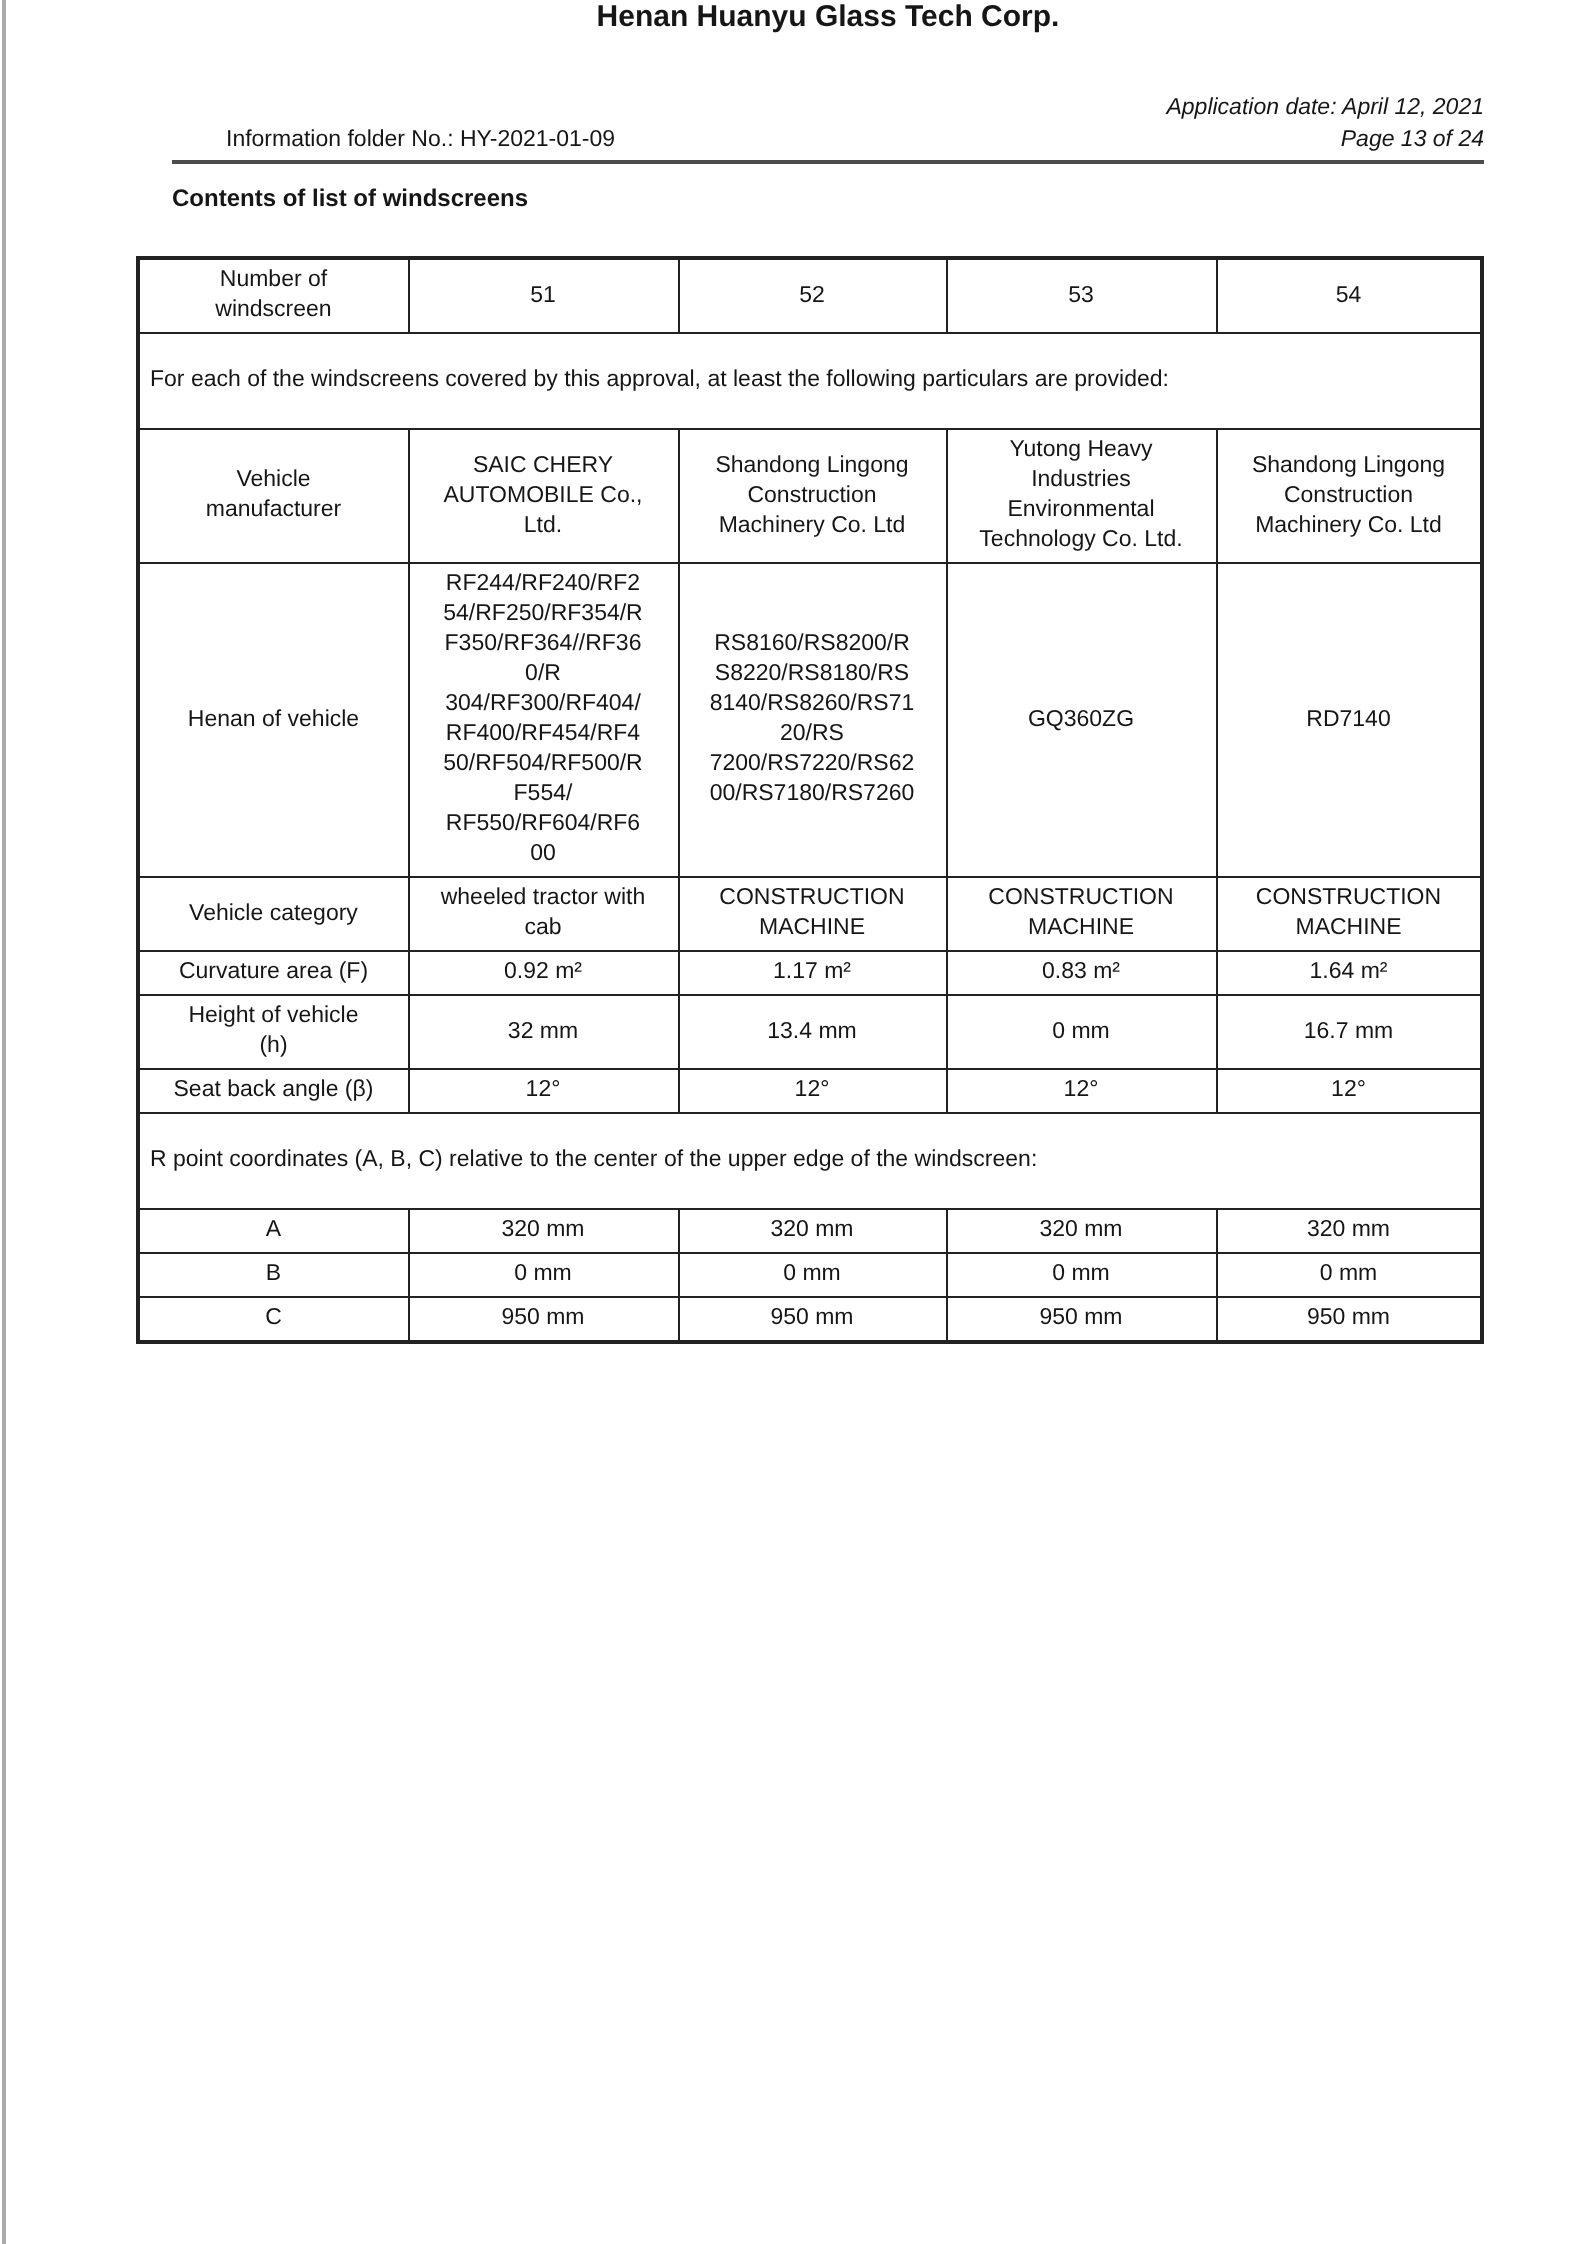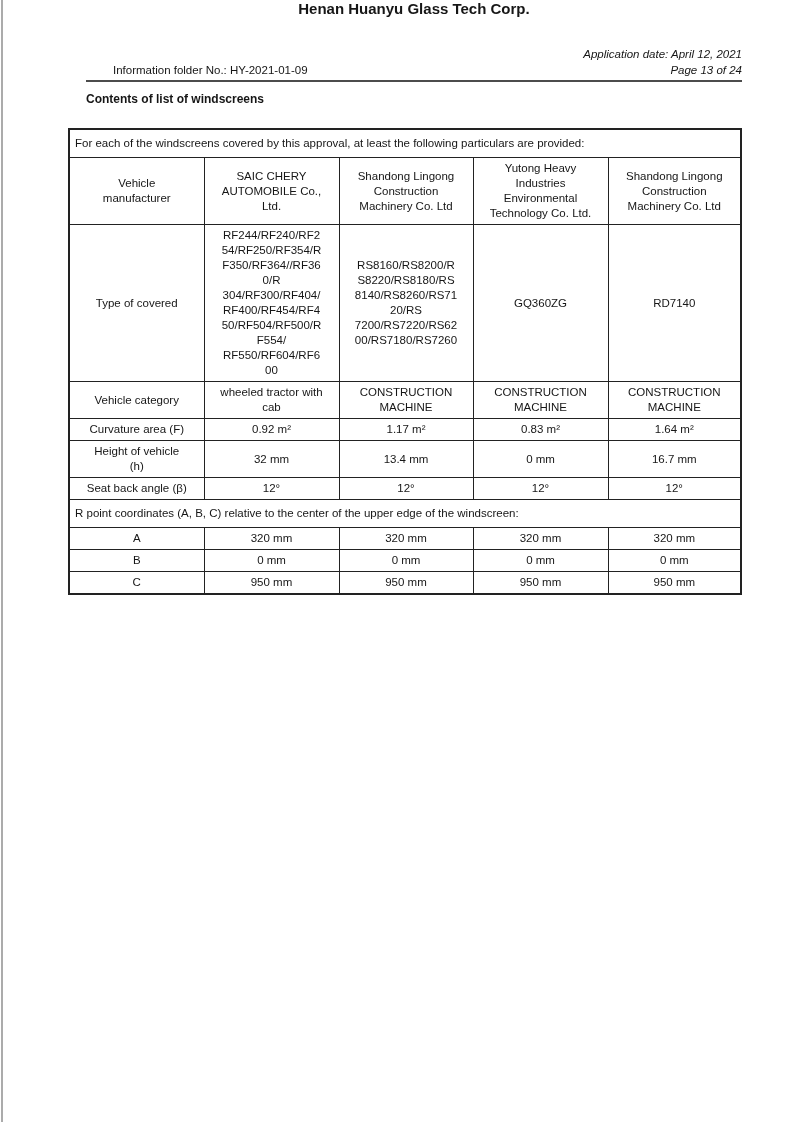--- a/index.html
+++ b/index.html
@@ -82,21 +82,21 @@
   table.ws td {
     border: 1px solid #222222;
     padding: 3px 4px;
     text-align: center;
     vertical-align: middle;
     white-space: pre-line;
     overflow: hidden;
   }
   table.ws td.note {
     text-align: left;
-    padding: 6px 5px;
+    padding: 16px 5px;
   }
 </style>
 </head>
 <body>
 
 <div class="page-edge"></div>
 
 <div class="header-block">
   <div class="company">Henan Huanyu Glass Tech Corp.</div>
   <div class="info-row">
@@ -112,20 +112,28 @@
 
 <table class="ws">
   <colgroup>
     <col style="width:135px">
       <col style="width:135px">
       <col style="width:134px">
       <col style="width:135px">
       <col style="width:133px">
   </colgroup>
   <tbody>
+    <tr>
+      <td>Number of
+windscreen</td>
+      <td>51</td>
+      <td>52</td>
+      <td>53</td>
+      <td>54</td>
+    </tr>
     <tr>
       <td class="note" colspan="5">For each of the windscreens covered by this approval, at least the following particulars are provided:</td>
     </tr>
     <tr>
       <td>Vehicle
 manufacturer</td>
       <td>SAIC CHERY
 AUTOMOBILE Co.,
 Ltd.</td>
       <td>Shandong Lingong
@@ -133,21 +141,21 @@
 Machinery Co. Ltd</td>
       <td>Yutong Heavy
 Industries
 Environmental
 Technology Co. Ltd.</td>
       <td>Shandong Lingong
 Construction
 Machinery Co. Ltd</td>
     </tr>
     <tr>
-      <td>Type of covered</td>
+      <td>Henan of vehicle</td>
       <td>RF244/RF240/RF2
 54/RF250/RF354/R
 F350/RF364//RF36
 0/R
 304/RF300/RF404/
 RF400/RF454/RF4
 50/RF504/RF500/R
 F554/
 RF550/RF604/RF6
 00</td>

